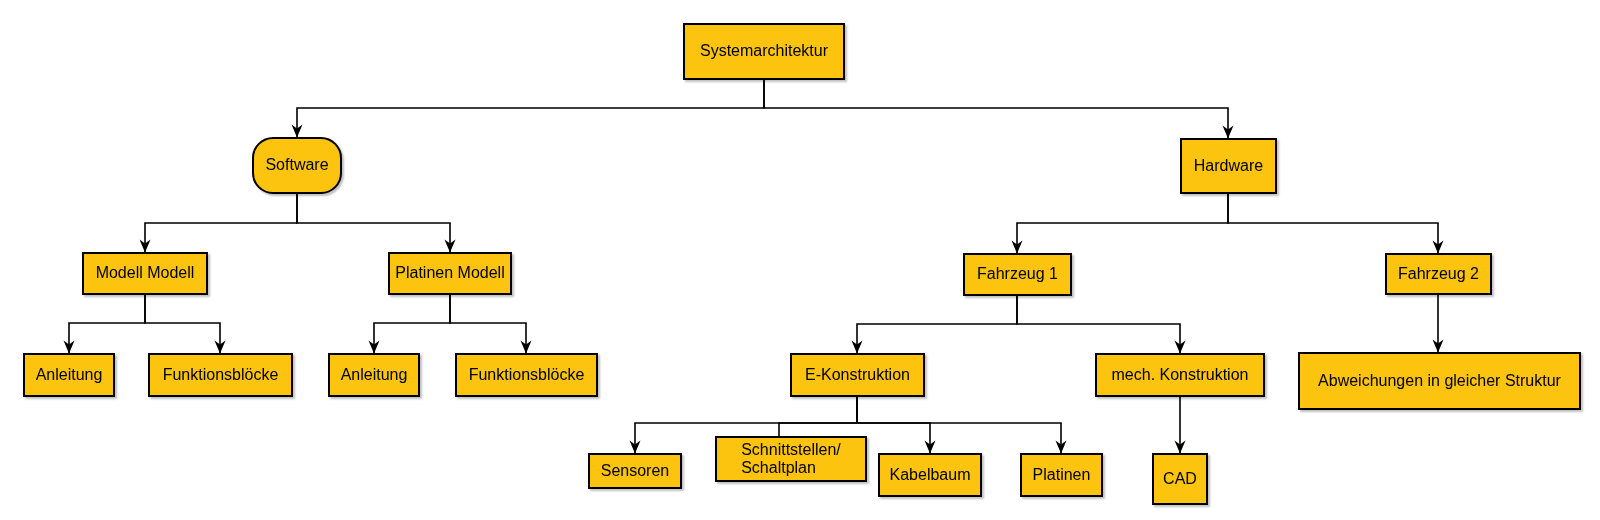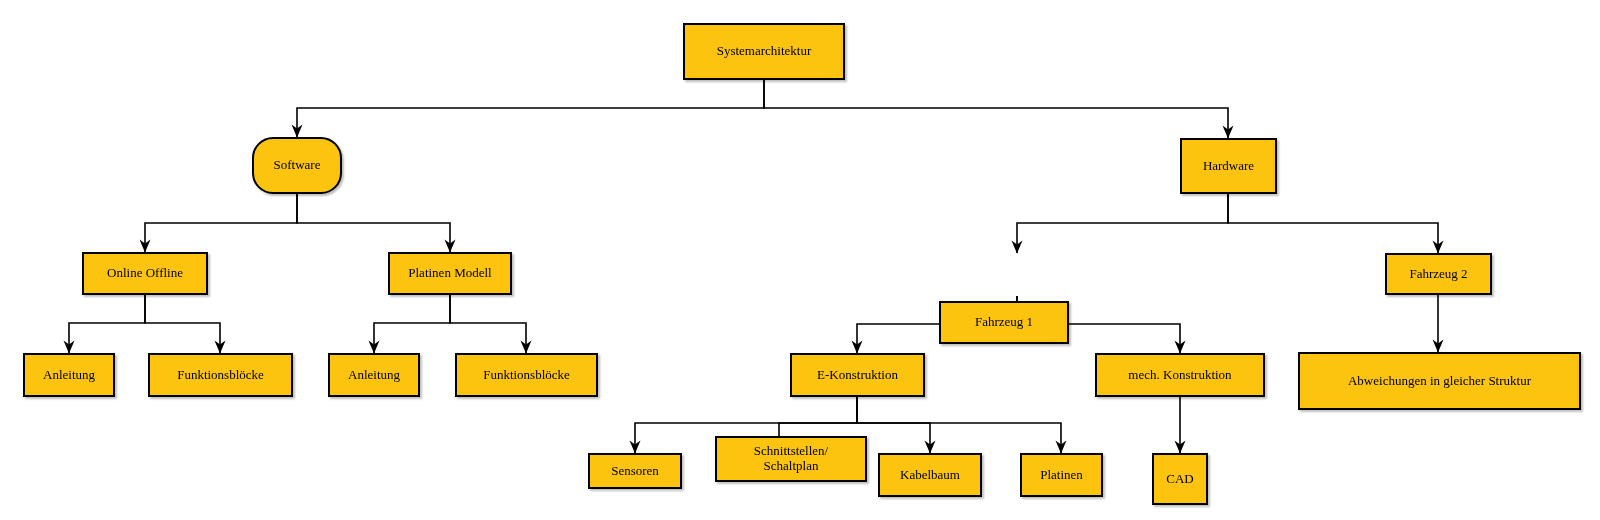--- a/index.html
+++ b/index.html
@@ -30,30 +30,28 @@
     fill: none;
     stroke: var(--edge-color);
     stroke-width: 1.6;
   }
   .arrowhead { fill: var(--edge-color); }
   .node {
     position: absolute;
     display: flex;
     align-items: center;
     justify-content: center;
-    text-align: center;
     background: var(--node-fill);
     border: 2px solid var(--node-border);
     color: var(--text-color);
-    font-size: 13px;
+    font-size: 16px;
     line-height: 1.15;
     white-space: pre-line;
     box-shadow: 2px 2px 2px rgba(0,0,0,0.25);
     cursor: default;
-    font-family: Liberation Serif, serif;
   }
 </style>
 </head>
 <body>
 
 <div class="canvas">
 
   <svg class="edges" viewBox="0 0 1600 520" xmlns="http://www.w3.org/2000/svg">
     <defs>
       <marker id="arrow" markerUnits="userSpaceOnUse" markerWidth="14" markerHeight="12" viewBox="0 0 14 12" refX="13" refY="6" orient="auto">
@@ -76,23 +74,23 @@
     <polyline class="edge" points="857,397 857,423 635,423 635,453" marker-end="url(#arrow)"></polyline>
     <polyline class="edge" points="857,397 857,423 779,423 779,452" marker-end="url(#arrow)"></polyline>
     <polyline class="edge" points="857,397 857,423 930,423 930,453" marker-end="url(#arrow)"></polyline>
     <polyline class="edge" points="857,397 857,423 1061,423 1061,453" marker-end="url(#arrow)"></polyline>
     <polyline class="edge" points="1180,397 1180,453" marker-end="url(#arrow)"></polyline>
   </svg>
 
   <div class="node" style="left:683px; top:23px;  width:162px; height:57px;">Systemarchitektur</div>
   <div class="node" style="left:252px; top:137px; width:90px;  height:57px;border-radius:21px;">Software</div>
   <div class="node" style="left:1180px;top:138px; width:97px;  height:56px;">Hardware</div>
-  <div class="node" style="left:82px;  top:252px; width:126px; height:43px;">Online Offline</div>
+  <div class="node" style="left:82px;  top:252px; width:126px; height:43px;">Modell Modell</div>
   <div class="node" style="left:388px; top:252px; width:124px; height:43px;">Platinen Modell</div>
-  <div class="node" style="left:939px; top:253px; width:130px; height:43px;margin-top:48px;">Fahrzeug 1</div>
+  <div class="node" style="left:963px; top:253px; width:109px; height:43px;">Fahrzeug 1</div>
   <div class="node" style="left:1385px;top:253px; width:107px; height:42px;">Fahrzeug 2</div>
   <div class="node" style="left:23px;  top:353px; width:92px;  height:44px;">Anleitung</div>
   <div class="node" style="left:148px; top:353px; width:145px; height:44px;">Funktionsblöcke</div>
   <div class="node" style="left:328px; top:353px; width:92px;  height:44px;">Anleitung</div>
   <div class="node" style="left:455px; top:353px; width:143px; height:44px;">Funktionsblöcke</div>
   <div class="node" style="left:790px; top:353px; width:135px; height:44px;">E-Konstruktion</div>
   <div class="node" style="left:1095px;top:353px; width:170px; height:44px;">mech. Konstruktion</div>
   <div class="node" style="left:1298px;top:352px; width:283px; height:58px;">Abweichungen in gleicher Struktur</div>
   <div class="node" style="left:588px; top:453px; width:94px;  height:36px;">Sensoren</div>
   <div class="node" style="left:715px; top:436px; width:152px; height:46px;">Schnittstellen/

